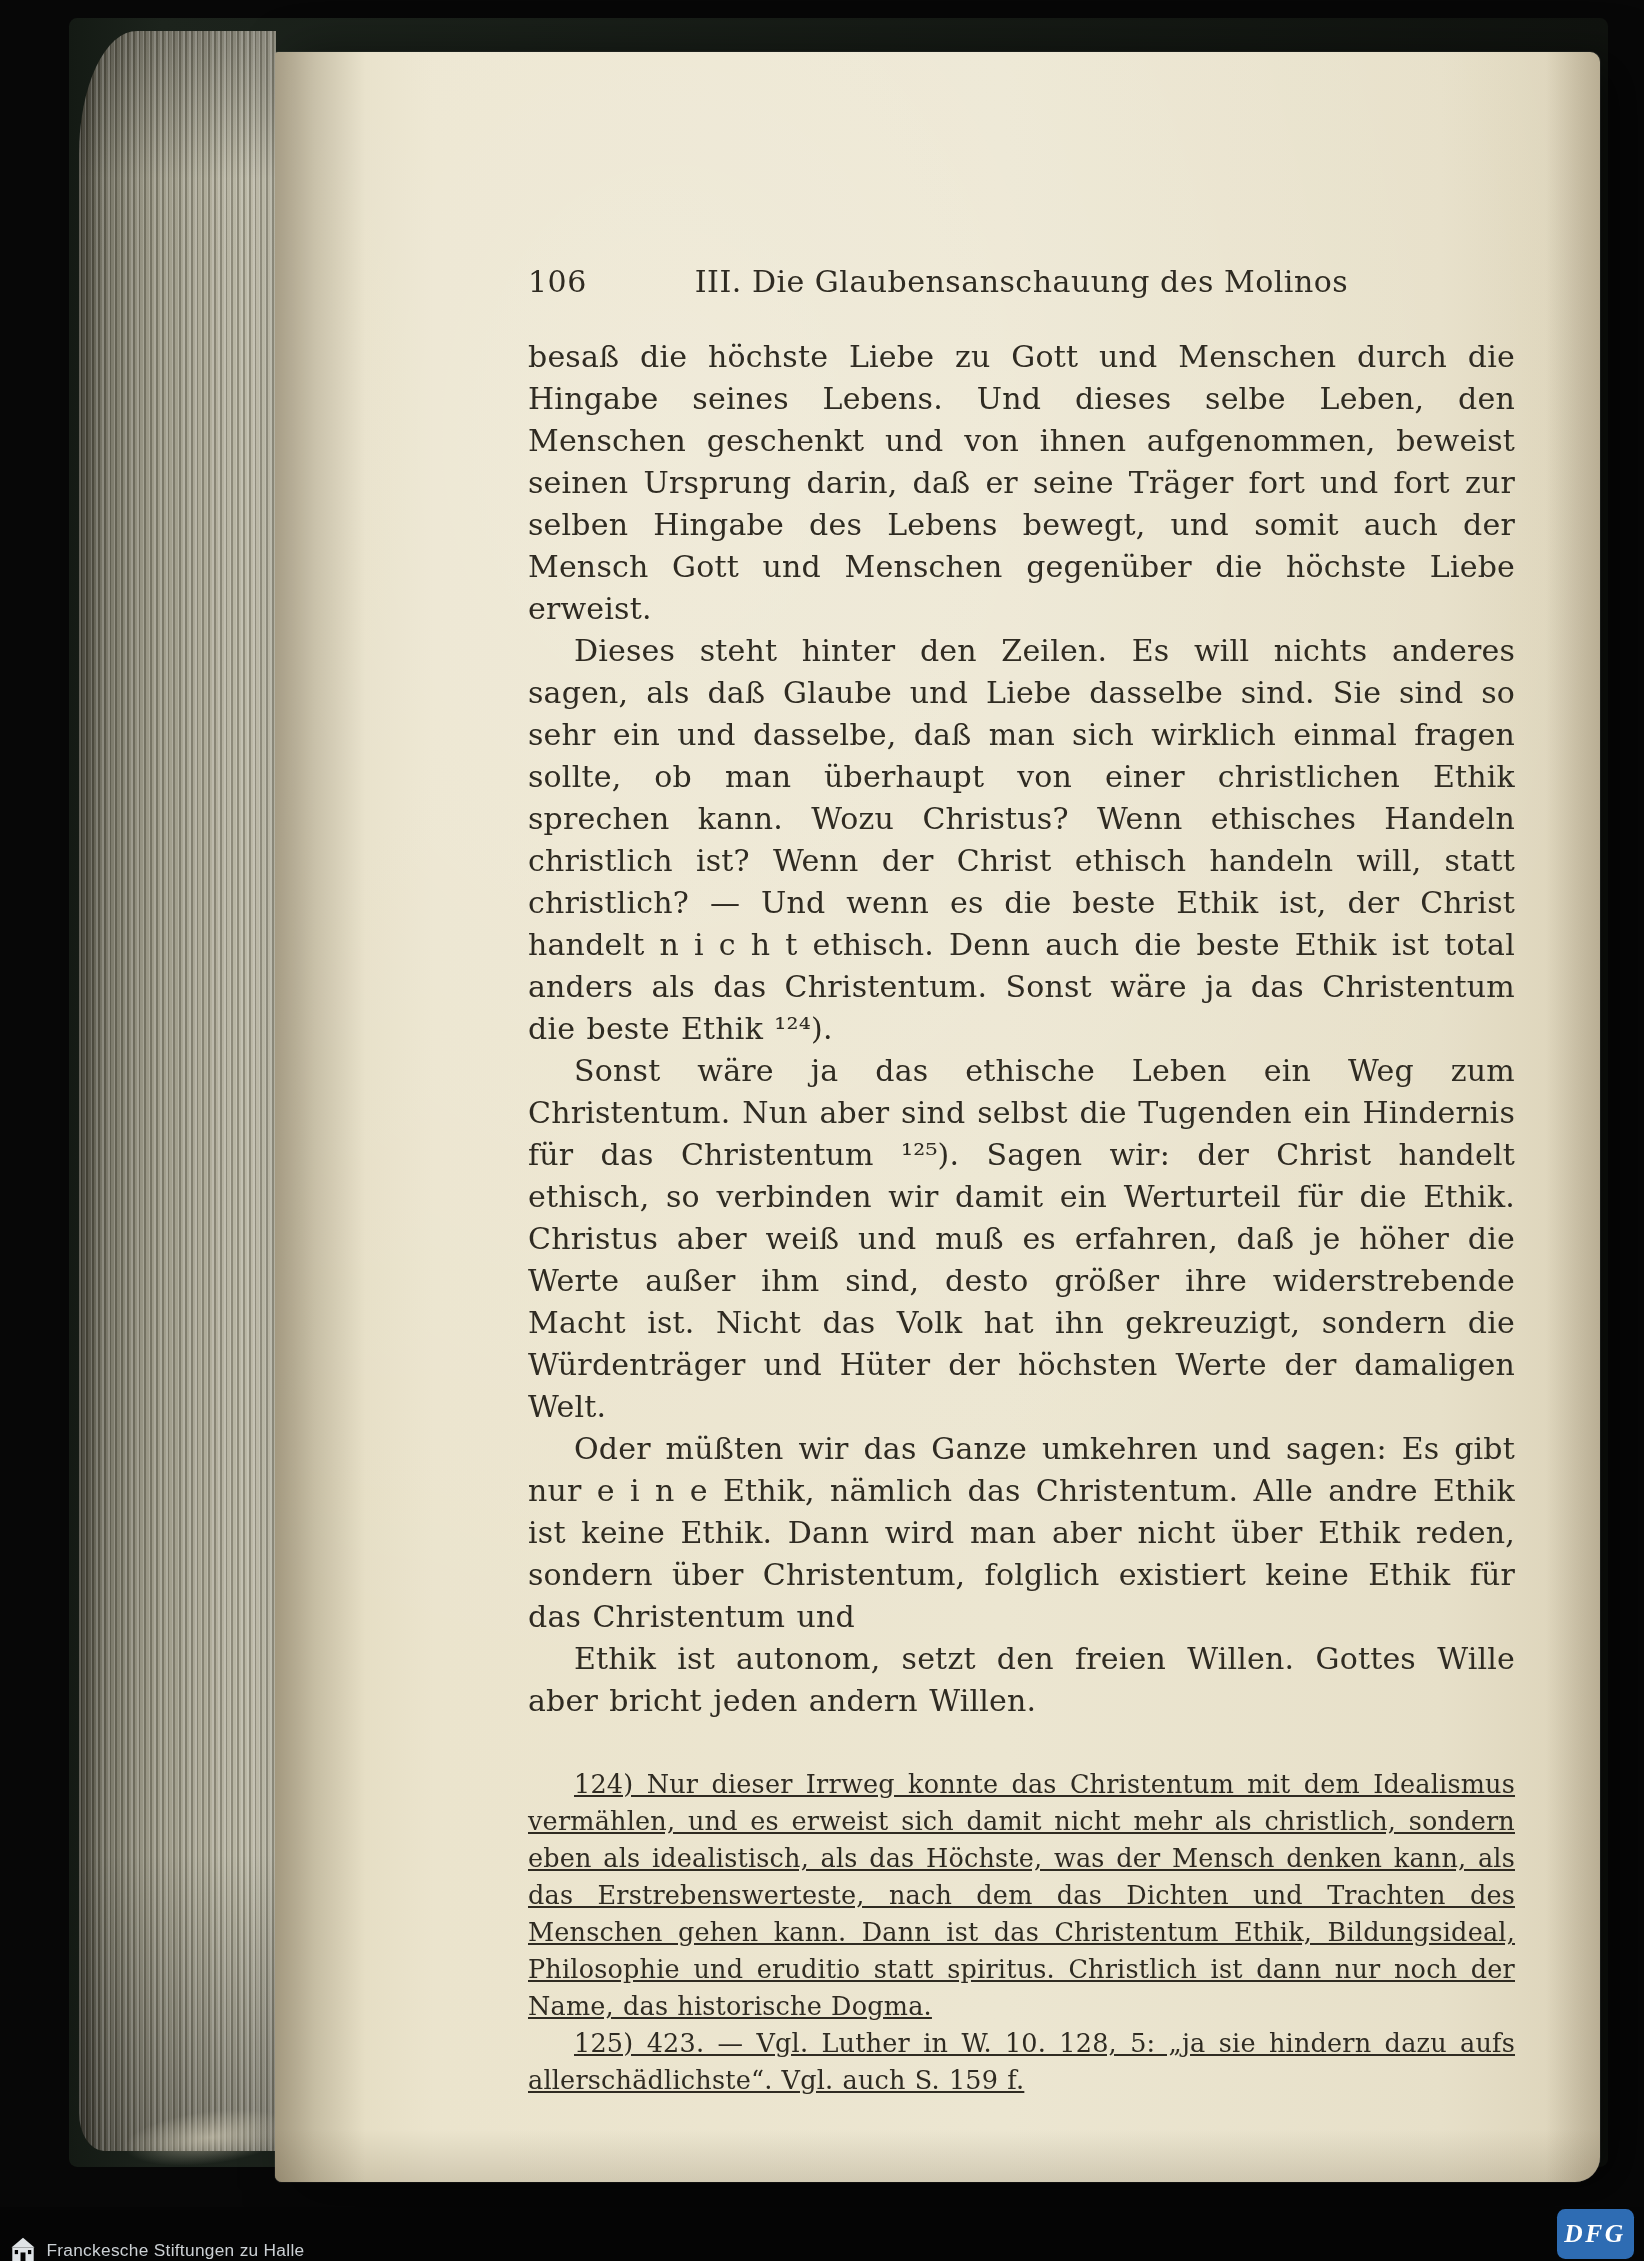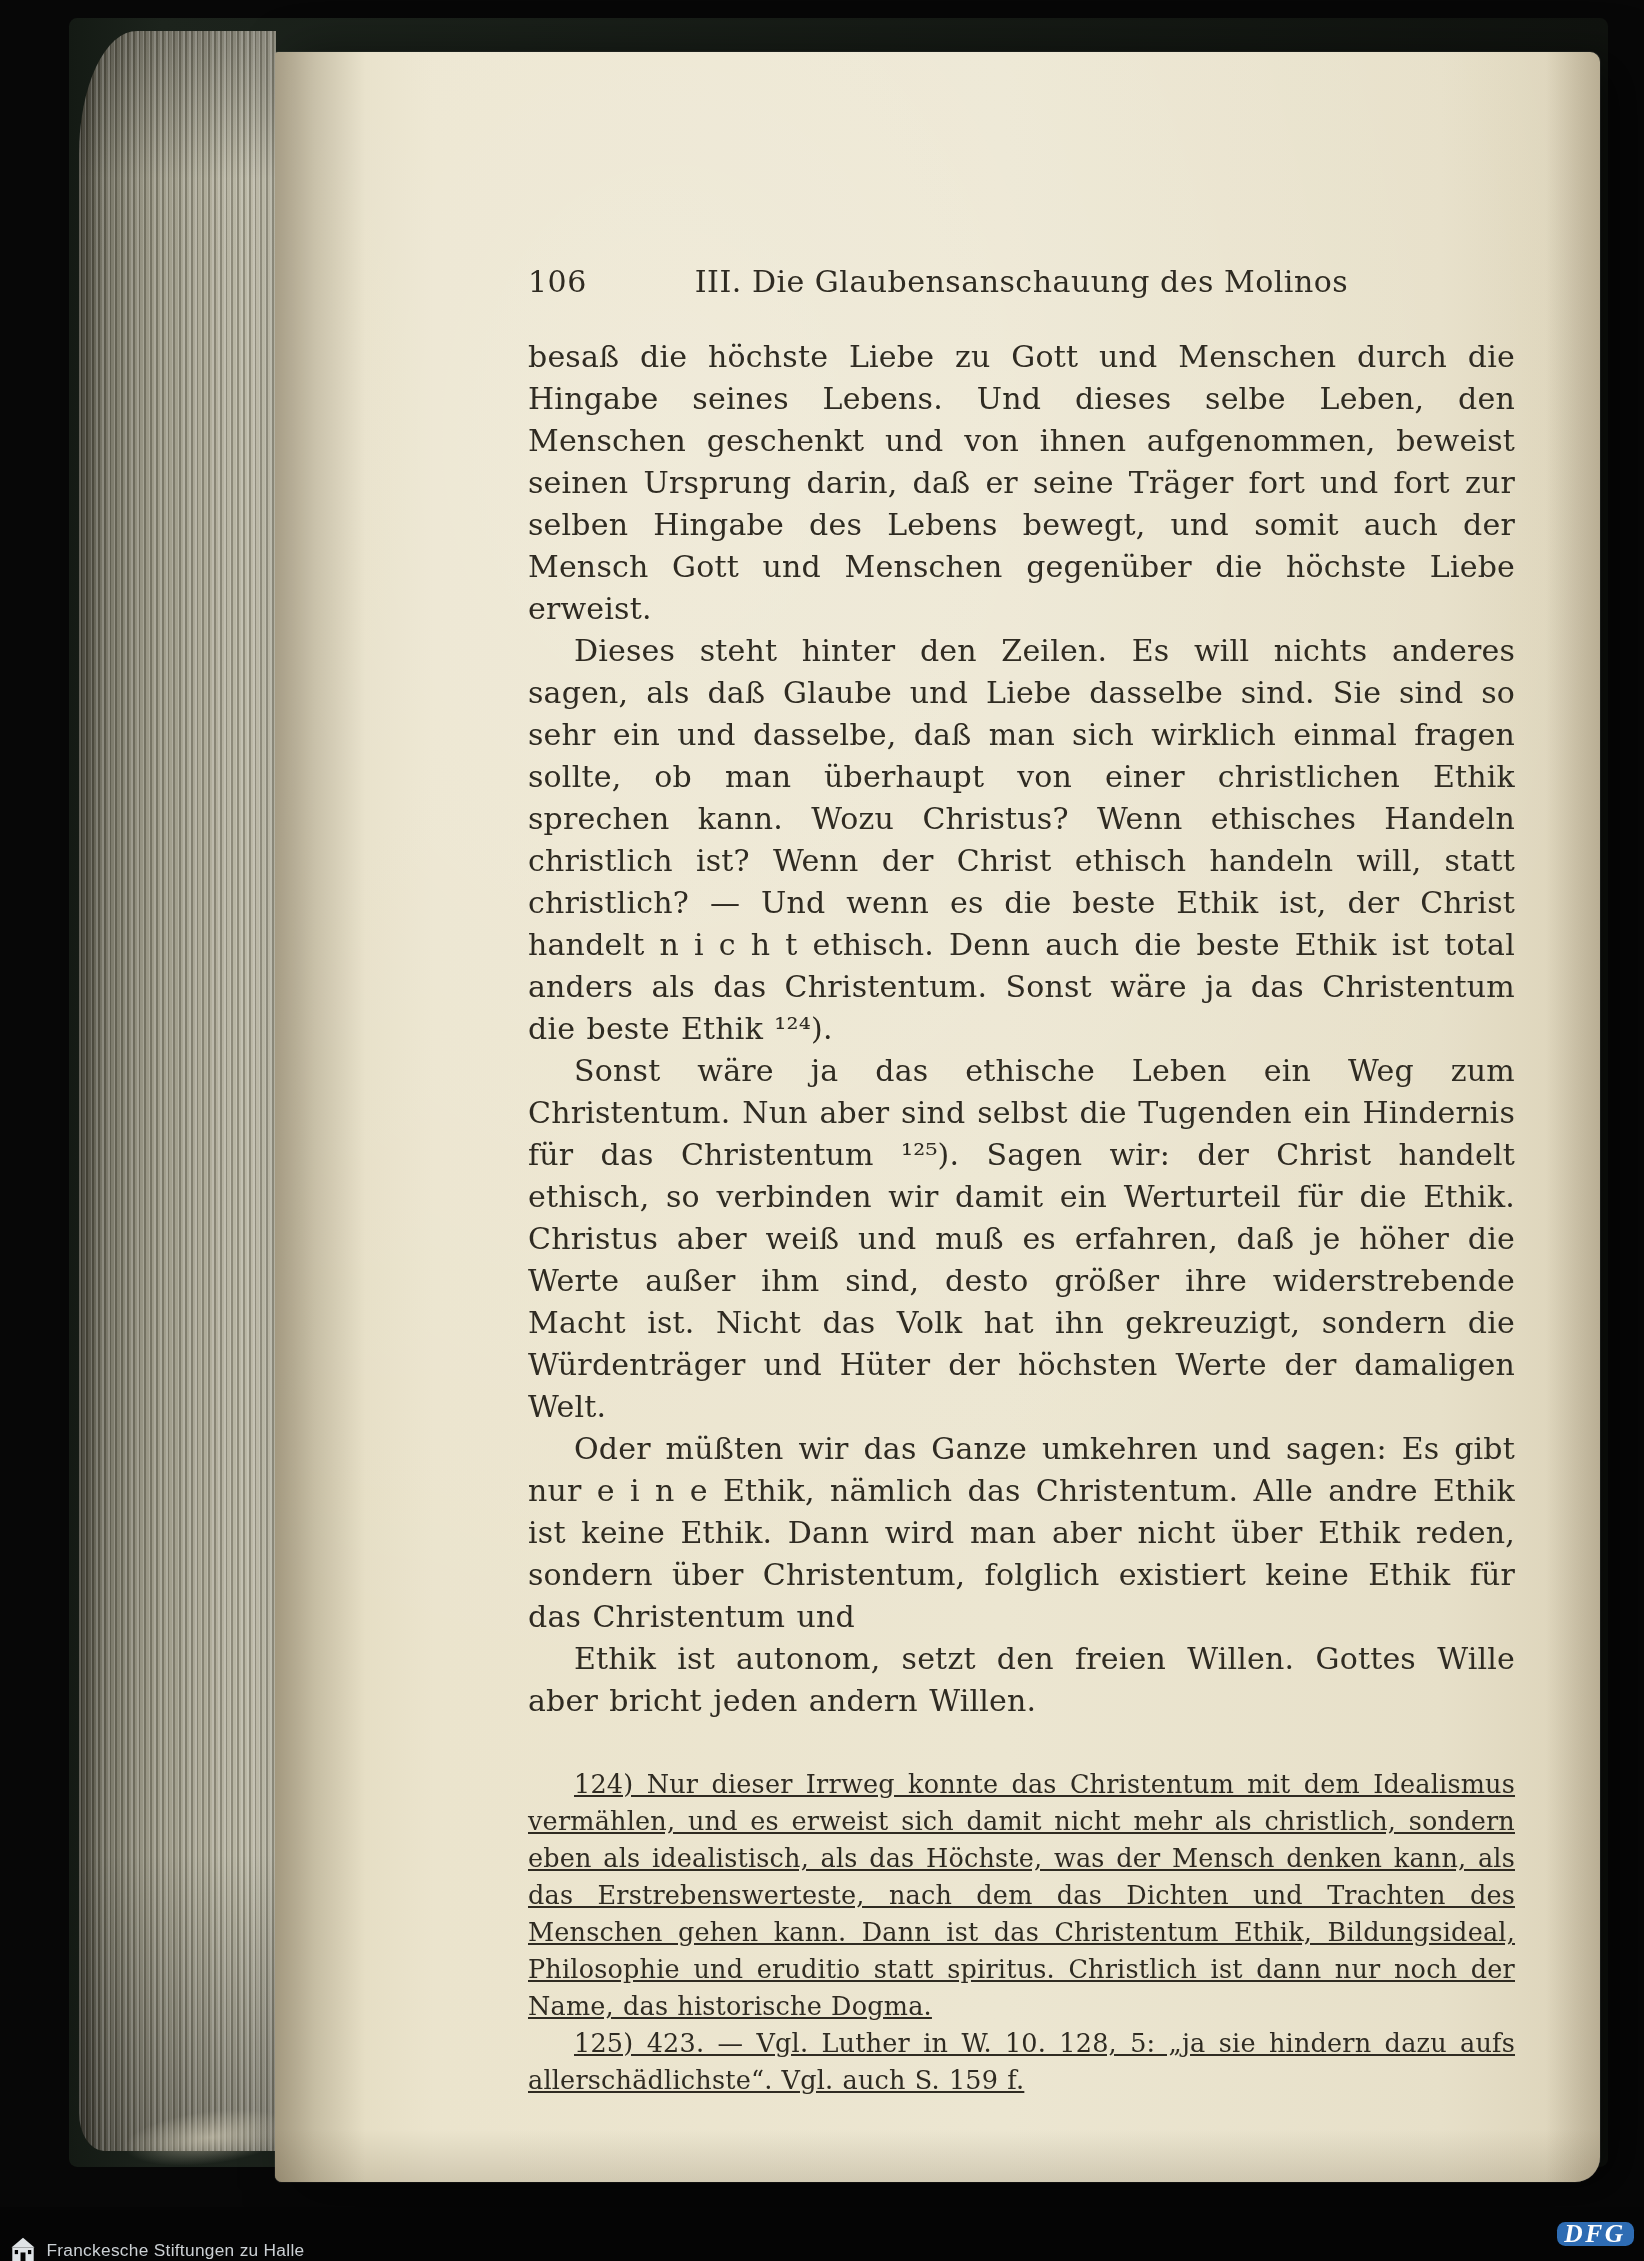--- a/index.html
+++ b/index.html
@@ -148,21 +148,21 @@
     letter-spacing: 0.3px;
     margin-top: 32px;
   }
   .lib-icon {
     display: inline-flex;
     width: 30px; height: 30px;
     align-items: center;
     justify-content: center;
   }
   .dfg-logo {
-    width: 77px; height: 24px;
+    width: 77px; height: 50px;
     background: #2e6cb3;
     color: #ffffff;
     border-radius: 8.2px;
     display: flex;
     align-items: center;
     justify-content: center;
     font-family: "Liberation Serif", serif;
     font-style: italic;
     font-weight: bold;
     font-size: 25.5px;

